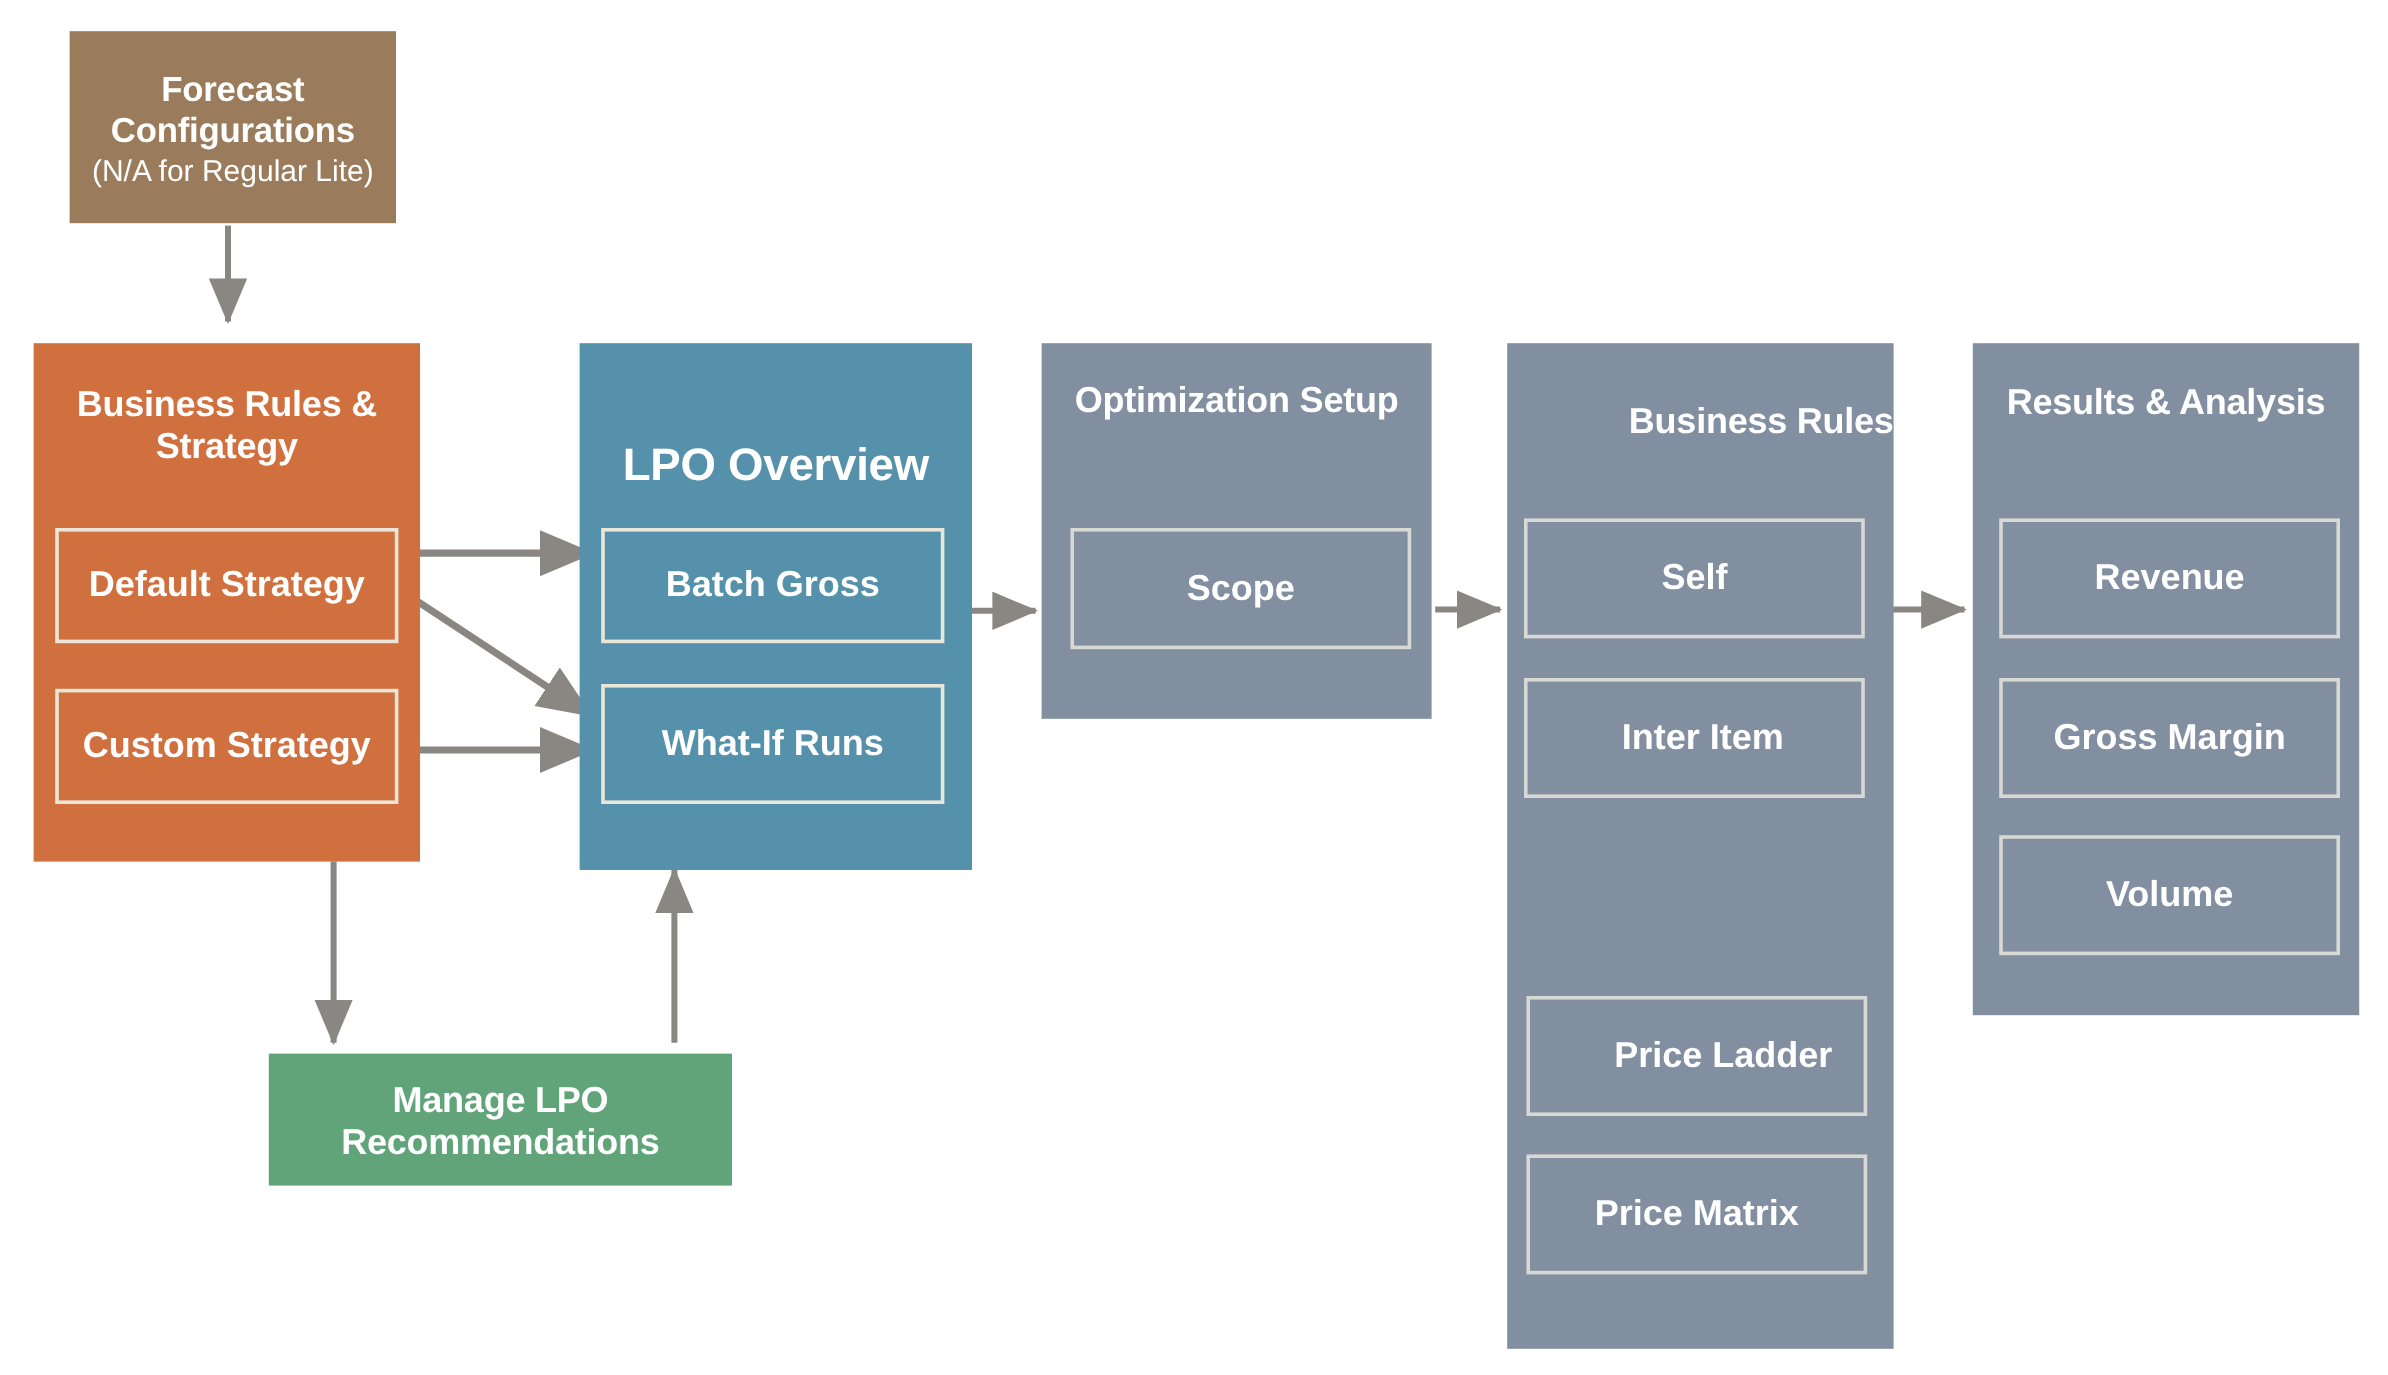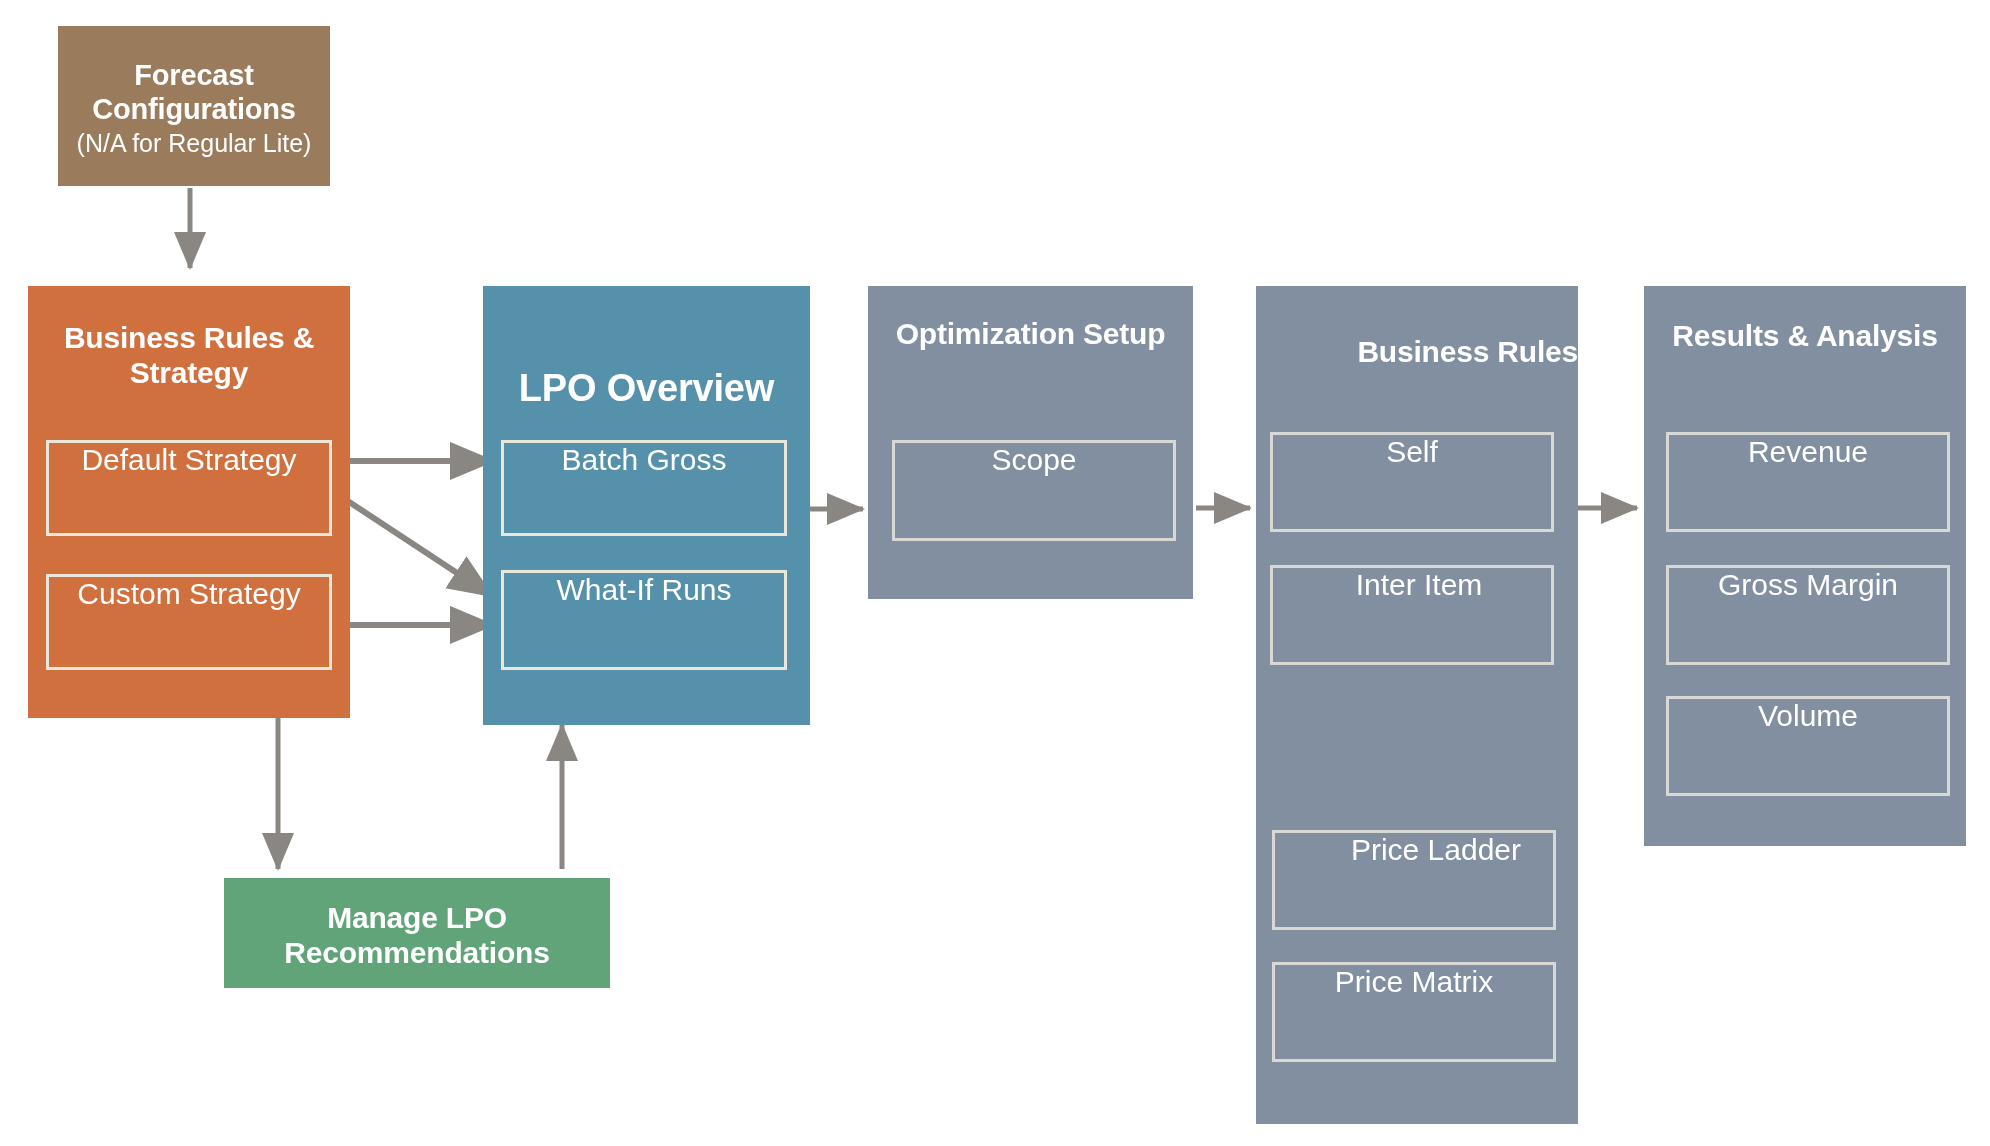--- a/index.html
+++ b/index.html
@@ -44,25 +44,25 @@
     font-weight: normal;
     font-size: 25px;
     letter-spacing: 0px;
     margin-top: 3px;
   }
   .sub-item {
     position: absolute;
     box-sizing: border-box;
     border: 3px solid #ebe6da;
     display: flex;
-    align-items: flex-start;
+    align-items: center;
     justify-content: center;
     color: #ffffff;
     font-size: 30px;
-    font-weight: normal;
+    font-weight: bold;
     text-align: center;
   }
   .sub-item.grayish {
     border-color: #d8d8d4;
   }
   
   .brown   { background: #9a7c5c; }
   .orange  { background: #d1703f; }
   .blue    { background: #5691ab; }
   .gray    { background: #828fa0; }

